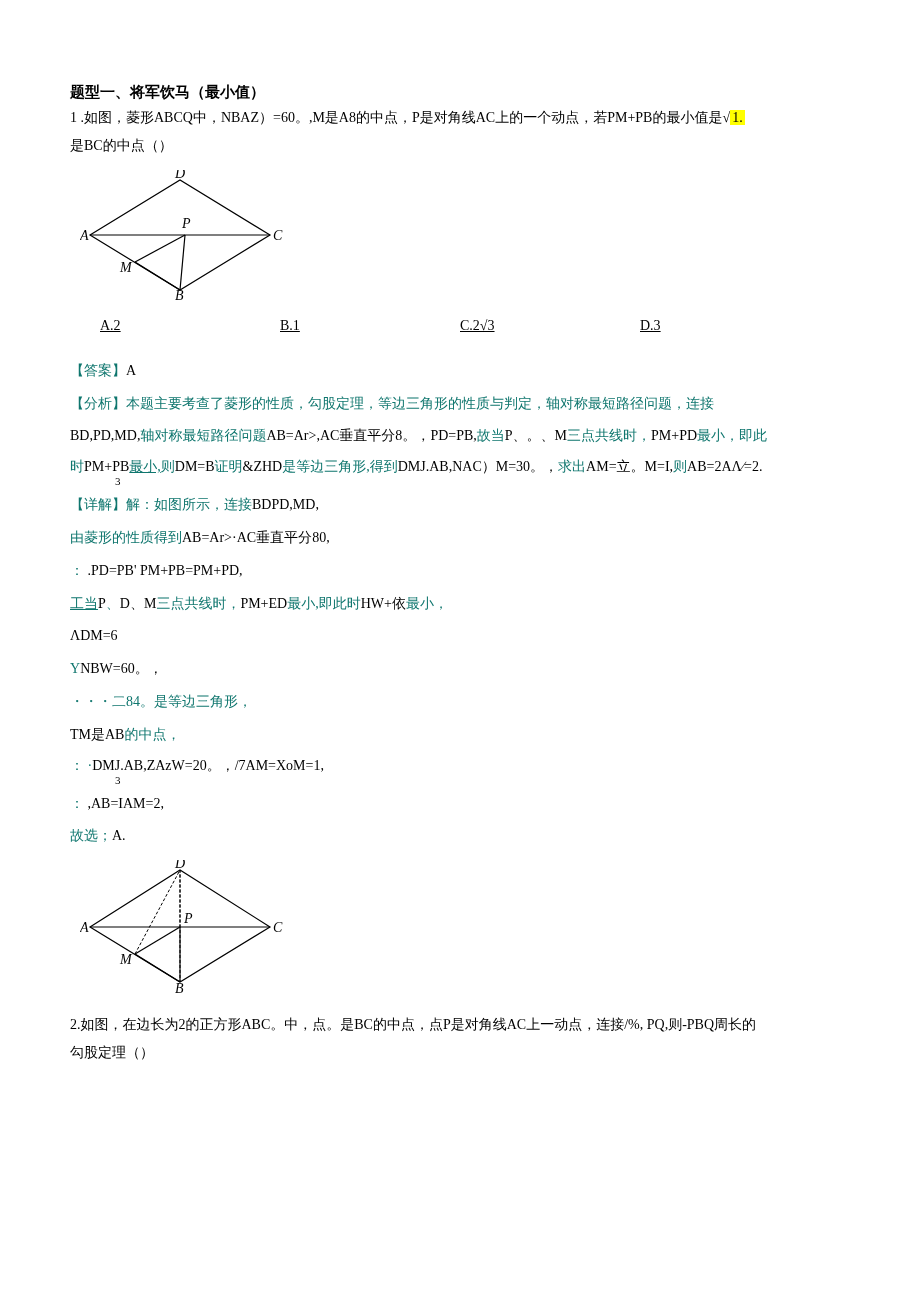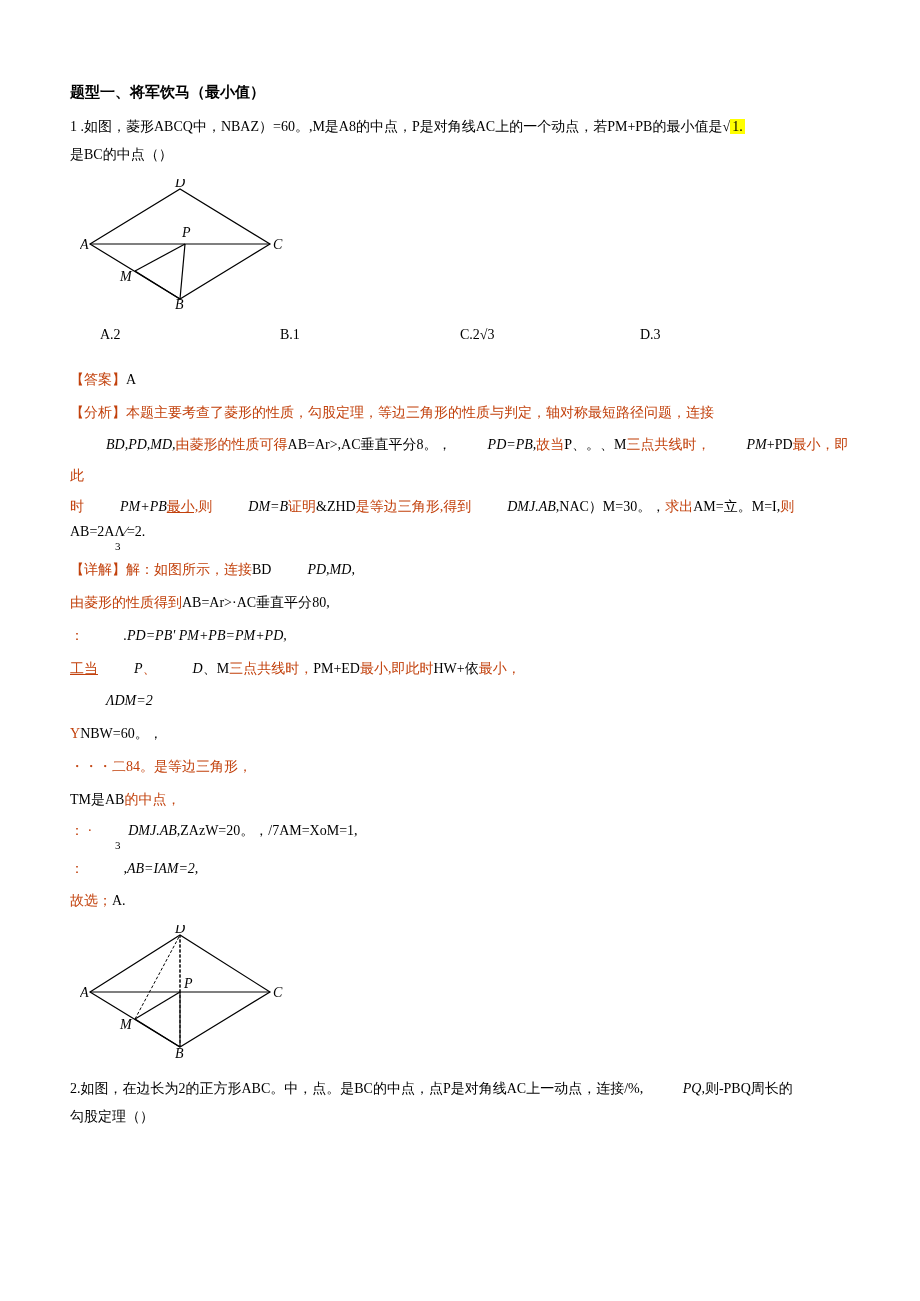--- a/index.html
+++ b/index.html
@@ -12,46 +12,45 @@
       font-size: 14px;
       line-height: 1.6;
       color: #000;
       background: #fff;
       padding: 80px 60px 40px 70px;
       width: 920px;
     }
     .heading {
       font-weight: bold;
       font-size: 15px;
-      margin-bottom: 9px;
+      margin-bottom: 0;
     }
     .problem {
       margin-bottom: 10px;
       line-height: 2.0;
     }
     .highlight-bg {
       background: #ffff00;
       padding: 0 2px;
     }
     .diagram {
       margin: 8px 0 8px 10px;
     }
     .choices {
       display: flex;
       margin: 8px 0 18px 30px;
+      text-decoration: underline;
     }
     .choice {
       width: 180px;
     }
     .red {
-      color: #c2410c;
+      color: #0f766e;
     }
     .italic {
-      font-style: italic;
-      margin-left: 36px;
     }
     .line {
       line-height: 2.2;
       margin-bottom: 2px;
     }
     .line-tight {
       line-height: 1.8;
       margin-bottom: 2px;
     }
     .frac-3 {
@@ -102,21 +101,21 @@
 
 <div class="line">
   <span class="red">【答案】</span><span>A</span>
 </div>
 
 <div class="line">
   <span class="red">【分析】</span><span class="red">本题主要考查了菱形的性质，勾股定理，等边三角形的性质与判定，轴对称最短路径问题，连接</span>
 </div>
 
 <div class="line">
-  <span class="italic">BD,PD,MD,</span><span class="red">由菱形的性质可得</span><span>AB=Ar&gt;,AC垂直平分8。，</span><span class="italic">PD=PB,</span><span class="red">故当</span><span>P、。、M</span><span class="red">三点共线时，</span><span class="italic">PM</span><span>+PD</span><span class="red">最小，即此</span>
+  <span class="italic">BD,PD,MD,</span><span class="red">轴对称最短路径问题</span><span>AB=Ar&gt;,AC垂直平分8。，</span><span class="italic">PD=PB,</span><span class="red">故当</span><span>P、。、M</span><span class="red">三点共线时，</span><span class="italic">PM</span><span>+PD</span><span class="red">最小，即此</span>
 </div>
 
 <div class="line-tight">
   <span class="red">时</span><span class="italic">PM+PB</span><span class="red underline">最小,</span><span class="red">则</span><span class="italic">DM=B</span><span class="red">证明</span><span>&amp;ZHD</span><span class="red">是等边三角形,</span><span class="red">得到</span><span class="italic">DMJ.AB,</span><span>NAC）M=30。，</span><span class="red">求出</span><span>AM=立。</span><span>M=I,</span><span class="red">则</span><span>AB=2AΛ∕=2.</span>
   <span class="frac-3">3</span>
 </div>
 
 <div class="line">
   <span class="red">【详解】</span><span class="red">解：如图所示，连接</span><span>BD</span><span class="italic">PD,MD,</span>
 </div>
@@ -128,21 +127,21 @@
 <div class="line">
   <span class="red">：</span>
   <span class="italic">.PD=PB'        PM+PB=PM+PD,</span>
 </div>
 
 <div class="line">
   <span class="red underline">工当</span><span class="italic">P</span><span class="red">、</span><span class="italic">D</span><span>、M</span><span class="red">三点共线时，</span><span>PM+ED</span><span class="red">最小,</span><span class="red">即此时</span><span>HW+依</span><span class="red">最小，</span>
 </div>
 
 <div class="line">
-  <span class="italic">ΛDM=2</span>
+  <span class="italic">ΛDM=6</span>
 </div>
 
 <div class="line">
   <span class="red">Y</span><span>NBW=60。，</span>
 </div>
 
 <div class="line">
   <span class="red">・・・二84。是</span><span class="red">等边三角形，</span>
 </div>
 

